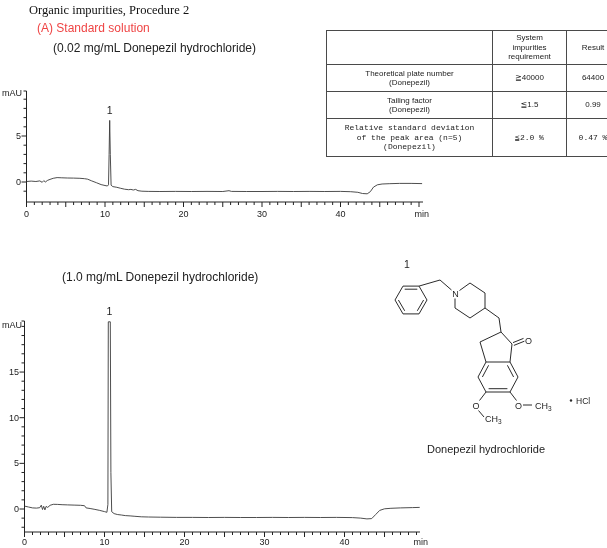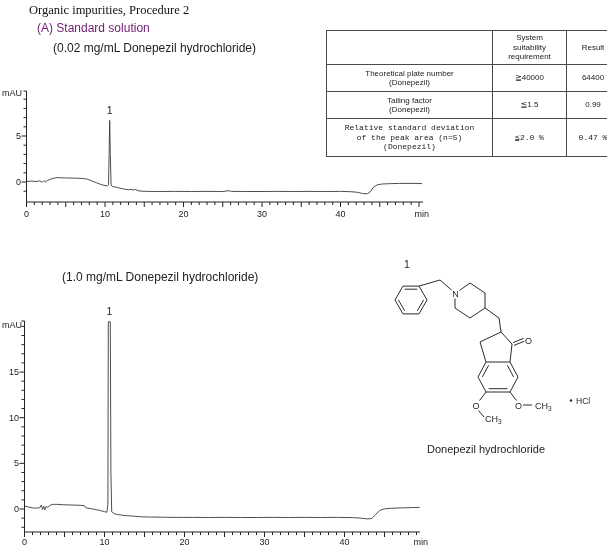--- a/index.html
+++ b/index.html
@@ -1,20 +1,20 @@
 <!DOCTYPE html>
 <html><head>
 <meta charset="utf-8">
 <style>
   html,body{margin:0;padding:0;background:#fff;}
   .page{position:relative;width:607px;height:548px;background:#ffffff;overflow:hidden;
         font-family:"Liberation Sans","DejaVu Sans",sans-serif;color:#1a1a1a;}
   .doc-title{position:absolute;left:29px;top:3px;font-family:"Liberation Serif","DejaVu Serif",serif;
              font-size:12.5px;color:#111;}
-  .sec-label{position:absolute;font-size:12px;color:#701a75;}
+  .sec-label{position:absolute;font-size:12px;color:#ef4444;}
   .sec-sub{position:absolute;font-size:12px;color:#222;}
   .secA{left:37px;top:21px;}
   .secAsub{left:53px;top:41px;}
   .secB{left:37px;top:250px;}
   .secBsub{left:62px;top:270px;}
   svg.chrom{position:absolute;left:0;overflow:visible;}
   #chromA{top:78px;}
   #chromB{top:300px;}
   table.suit{position:absolute;left:326px;top:30px;width:278px;border-collapse:collapse;
              table-layout:fixed;font-size:8px;line-height:9.5px;color:#222;}
@@ -58,21 +58,21 @@
       <polyline points="26.5,103.5 31.2,103.1 35.9,103.5 39.8,102.9 42.2,104.3 43.8,102.6 45.3,104.0 47.7,102.3 50.0,101.4 53.2,100.3 57.1,99.6 61.8,99.8 67.3,100.0 73.6,100.1 79.9,100.3 84.6,100.7 87.7,101.2 91.7,102.9 96.4,104.7 101.1,106.6 105.0,107.5 107.4,108.0 108.5,106.8 109.1,76.4 109.7,42.4 110.3,76.4 111.1,107.2 112.8,108.6 116.8,109.3 120.7,110.3 124.6,111.2 128.6,111.7 130.9,111.4 133.3,112.0 135.6,111.4 138.0,112.7 141.9,113.2 148.2,113.4 159.9,113.5 175.7,113.4 191.3,113.5 207.0,113.4 222.8,113.5 229.0,112.7 231.4,113.4 246.3,113.5 262.0,113.5 277.7,113.4 293.4,113.5 309.1,113.4 324.8,113.5 340.5,113.4 350.7,113.7 357.8,114.3 362.5,115.5 367.2,115.8 370.3,113.7 373.5,109.1 377.4,106.8 382.1,106.0 389.2,105.7 399.4,105.4 411.1,105.4 422.1,105.6" stroke="#3a3a3a" stroke-width="0.9" fill="none" stroke-linejoin="round"></polyline>
       <text x="109.71" y="36.36000000000001" text-anchor="middle" font-size="10.5" fill="#222" font-family="&quot;Liberation Sans&quot;,&quot;DejaVu Sans&quot;,sans-serif">1</text>
     </svg>
 
   <table class="suit">
     <tbody>
         <tr class="hdr">
       <td class="c1"></td>
       <td class="c2">
         <span>System</span>
-        <span>suitability</span>
+        <span>impurities</span>
         <span>requirement</span>
       </td>
       <td class="c3">Result</td>
     </tr>
     <tr class="r2">
       <td>
         <span>Theoretical plate number</span>
         <span>(Donepezil)</span>
       </td>
       <td>≧40000</td>

